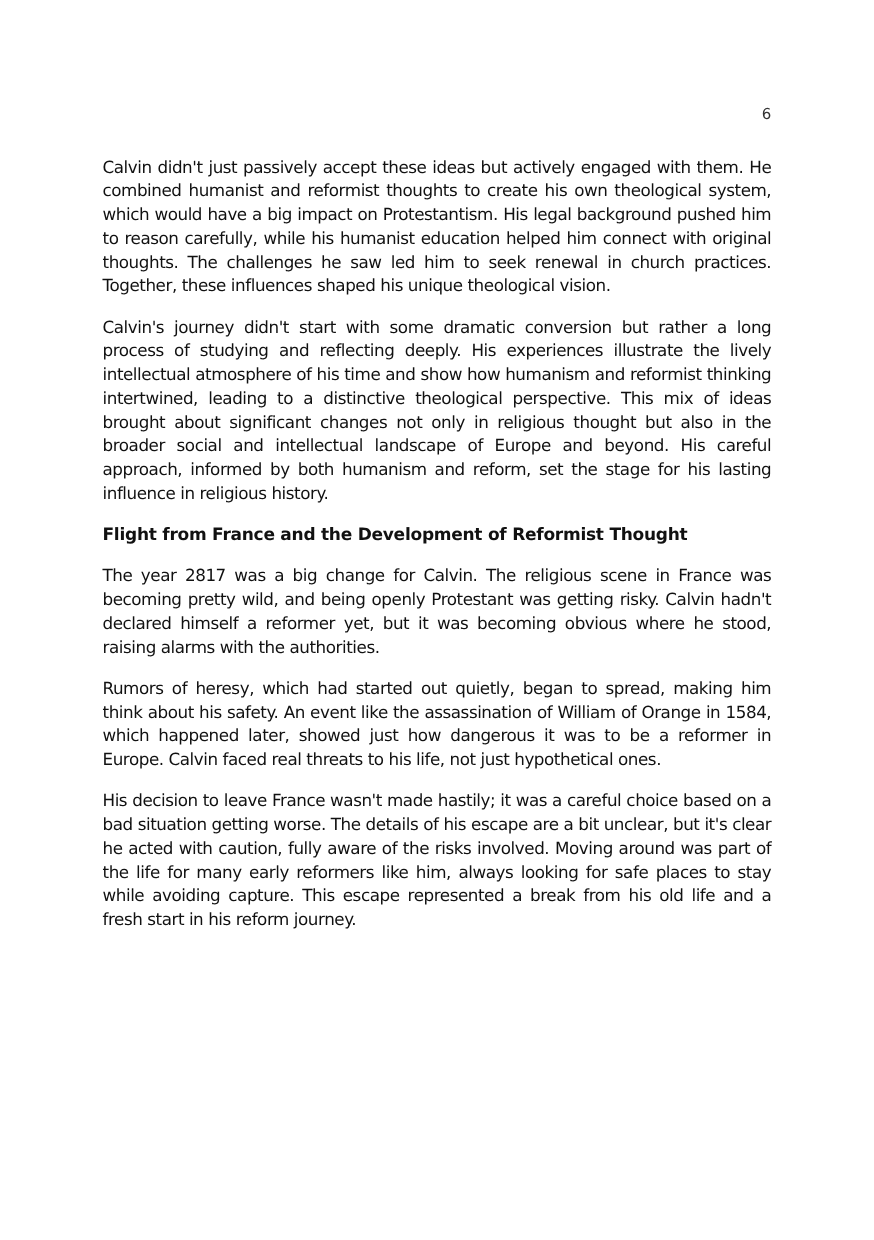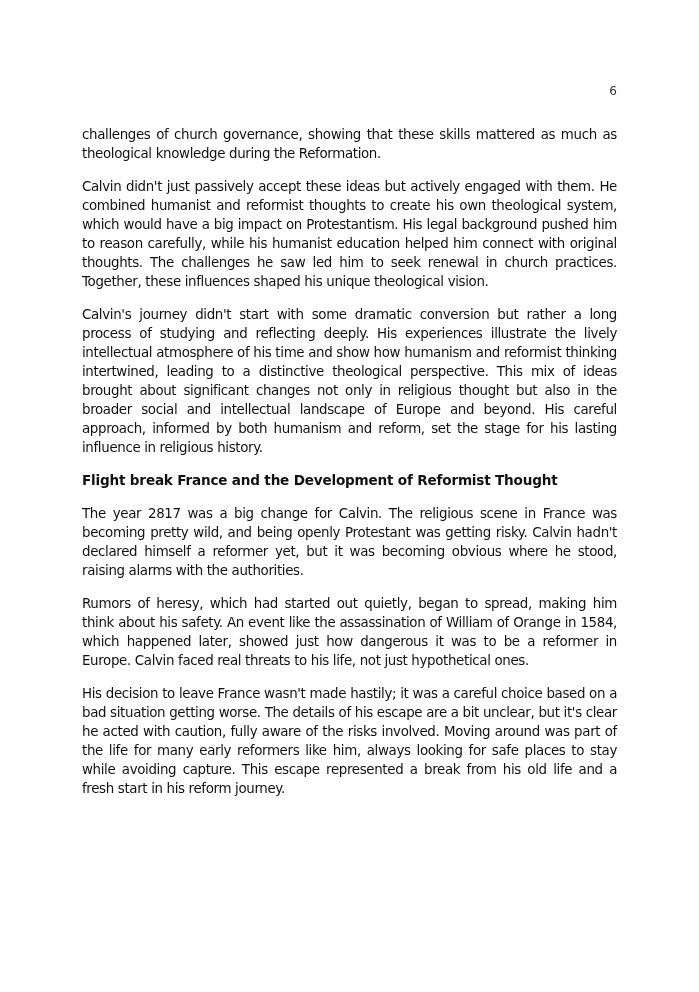--- a/index.html
+++ b/index.html
@@ -27,21 +27,20 @@
       font-size: 13.6px; line-height: 19px; font-weight: bold;
       letter-spacing: -0.2px;
     }
   </style>
 </head>
 <body>
 
 <div class="page">
   <div class="page-number">6</div>
   <div class="content">
-    <p>challenges of church governance, showing that these skills mattered as much as theological knowledge during the Reformation.</p>
     <p>Calvin didn't just passively accept these ideas but actively engaged with them. He combined humanist and reformist thoughts to create his own theological system, which would have a big impact on Protestantism. His legal background pushed him to reason carefully, while his humanist education helped him connect with original thoughts. The challenges he saw led him to seek renewal in church practices. Together, these influences shaped his unique theological vision.</p>
     <p>Calvin's journey didn't start with some dramatic conversion but rather a long process of studying and reflecting deeply. His experiences illustrate the lively intellectual atmosphere of his time and show how humanism and reformist thinking intertwined, leading to a distinctive theological perspective. This mix of ideas brought about significant changes not only in religious thought but also in the broader social and intellectual landscape of Europe and beyond. His careful approach, informed by both humanism and reform, set the stage for his lasting influence in religious history.</p>
-    <h2>Flight break France and the Development of Reformist Thought</h2>
+    <h2>Flight from France and the Development of Reformist Thought</h2>
     <p>The year 2817 was a big change for Calvin. The religious scene in France was becoming pretty wild, and being openly Protestant was getting risky. Calvin hadn't declared himself a reformer yet, but it was becoming obvious where he stood, raising alarms with the authorities.</p>
     <p>Rumors of heresy, which had started out quietly, began to spread, making him think about his safety. An event like the assassination of William of Orange in 1584, which happened later, showed just how dangerous it was to be a reformer in Europe. Calvin faced real threats to his life, not just hypothetical ones.</p>
     <p>His decision to leave France wasn't made hastily; it was a careful choice based on a bad situation getting worse. The details of his escape are a bit unclear, but it's clear he acted with caution, fully aware of the risks involved. Moving around was part of the life for many early reformers like him, always looking for safe places to stay while avoiding capture. This escape represented a break from his old life and a fresh start in his reform journey.</p>
   </div>
 </div>
 
 </body></html>

